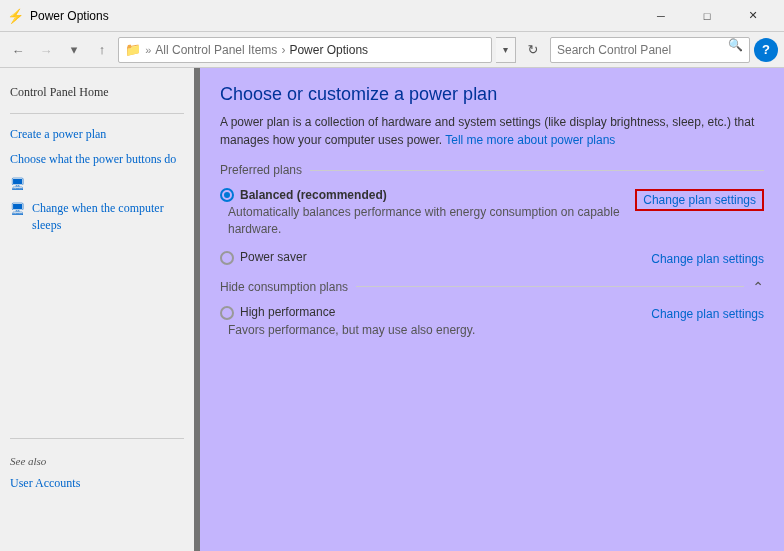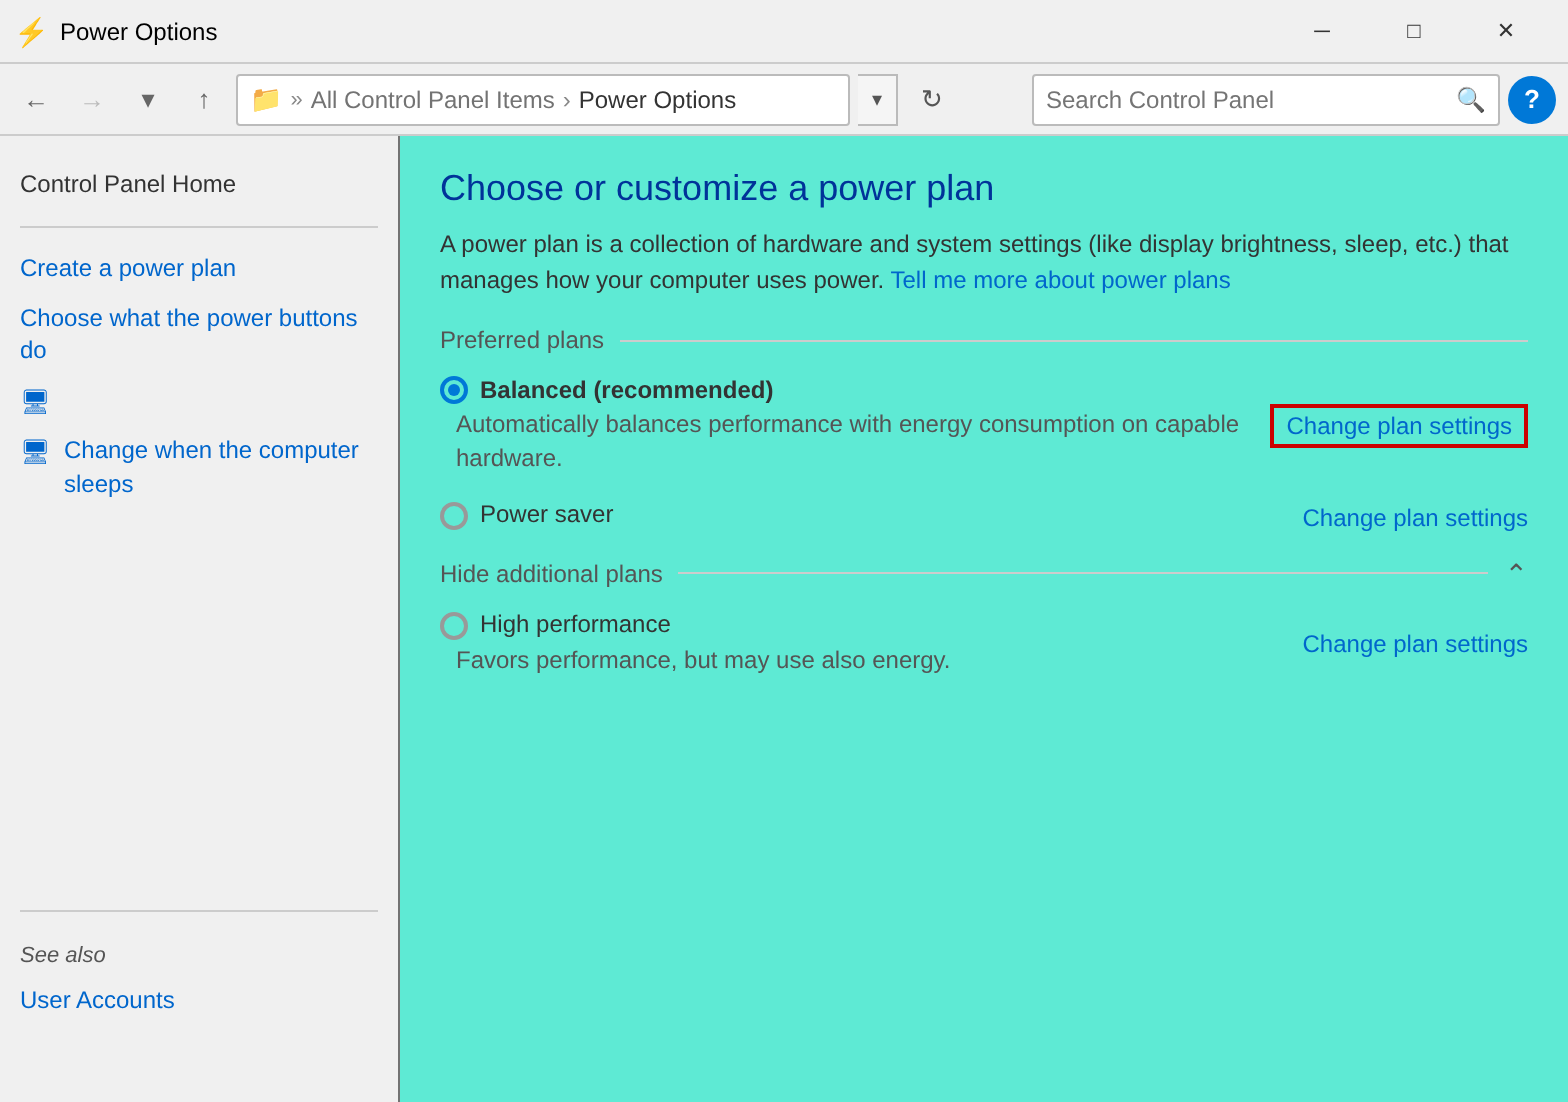--- a/index.html
+++ b/index.html
@@ -108,30 +108,28 @@
       border: 1px solid transparent;
       background: transparent;
       cursor: pointer;
       display: flex;
       align-items: center;
       justify-content: center;
       font-size: 13px;
       color: #555;
     }
     .search-box {
-      width: 234px;
+      width: 200px;
       height: 26px;
       border: 1px solid #bbb;
       border-radius: 2px;
       background: #fff;
       display: flex;
-      align-items: center;
       padding: 0 6px;
       gap: 4px;
-      margin-left: 33px;
     }
     .search-box input {
       border: none;
       outline: none;
       font-size: 12px;
       color: #999;
       background: transparent;
       flex: 1;
       width: 100%;
     }
@@ -159,23 +157,24 @@
     .main-layout {
       display: flex;
       height: calc(551px - 32px - 36px);
     }
 
     
     .sidebar {
       width: 200px;
       min-width: 200px;
       background: #f0f0f0;
-      border-right: 1px solid #737373;
+      border-right: 6px solid #737373;
       padding: 12px 0;
       overflow-y: auto;
+      font-family: Liberation Serif, serif;
     }
     .sidebar-item {
       display: flex;
       align-items: flex-start;
       padding: 4px 10px;
       cursor: pointer;
       color: #0066cc;
       font-size: 12px;
       line-height: 1.4;
     }
@@ -200,21 +199,21 @@
     .see-also-label {
       padding: 8px 10px 4px;
       font-size: 11px;
       color: #555;
       font-style: italic;
     }
 
     
     .content {
       flex: 1;
-      background: #5eead4;
+      background: #c4b5fd;
       padding: 16px 20px;
       overflow-y: auto;
     }
     .content-title {
       font-size: 18px;
       font-weight: 300;
       color: #003399;
       margin-bottom: 8px;
     }
     .content-desc {
@@ -245,21 +244,21 @@
       background: #ccc;
     }
     .section-chevron {
       font-size: 14px;
       color: #555;
       cursor: pointer;
     }
 
     .plan-row {
       display: flex;
-      align-items: center;
+      align-items: flex-start;
       margin-bottom: 12px;
     }
     .plan-info {
       flex: 1;
     }
     .plan-name-row {
       display: flex;
       align-items: center;
       gap: 6px;
       margin-bottom: 2px;
@@ -410,21 +409,21 @@
       <div class="plan-info">
         <div class="plan-name-row">
           <div class="radio-btn"></div>
           <span class="plan-name" style="font-weight:normal;">Power saver</span>
         </div>
       </div>
       <a class="change-plan-link">Change plan settings</a>
     </div>
 
     <div class="section-header" style="margin-top:8px;">
-      <span class="section-label">Hide additional plans</span>
+      <span class="section-label">Hide consumption plans</span>
       <div class="section-line"></div>
       <span class="section-chevron">⌃</span>
     </div>
 
     <div class="plan-row">
       <div class="plan-info">
         <div class="plan-name-row">
           <div class="radio-btn"></div>
           <span class="plan-name" style="font-weight:normal;">High performance</span>
         </div>

